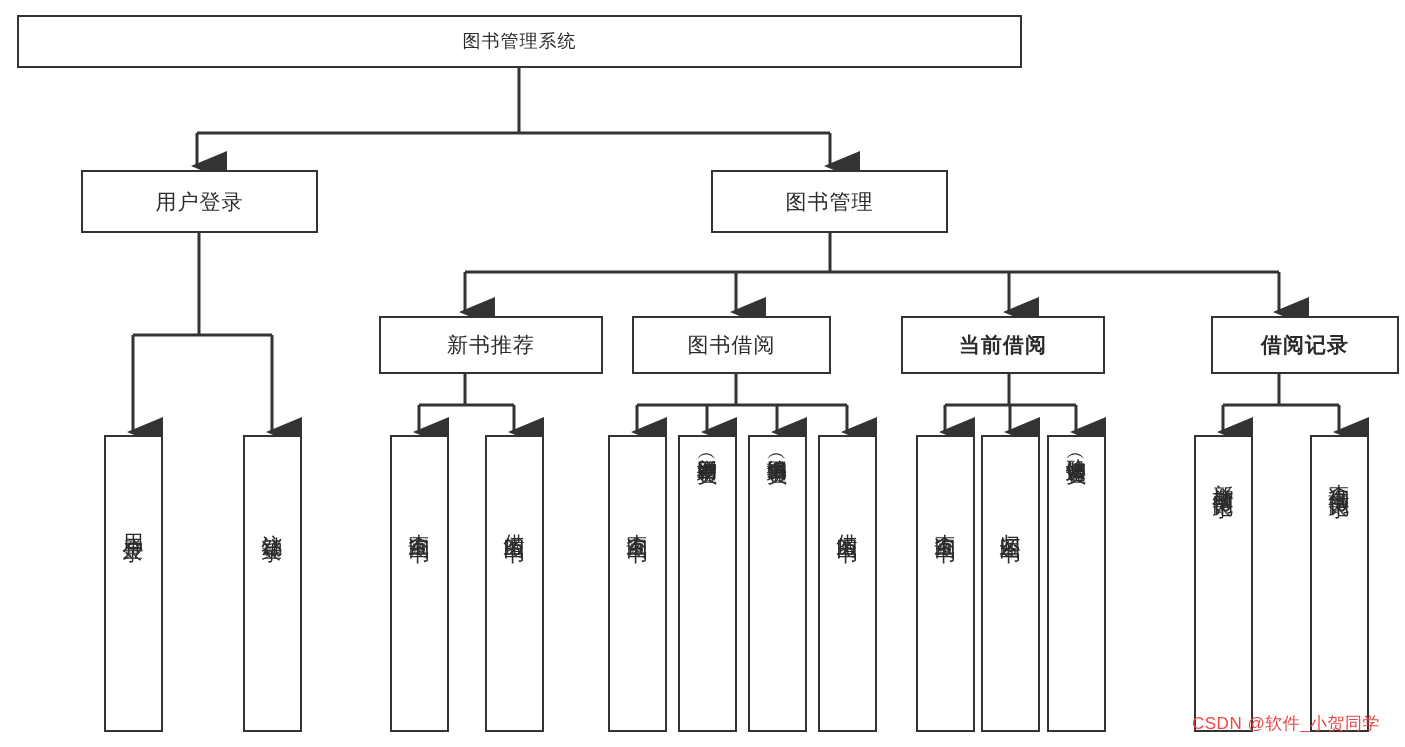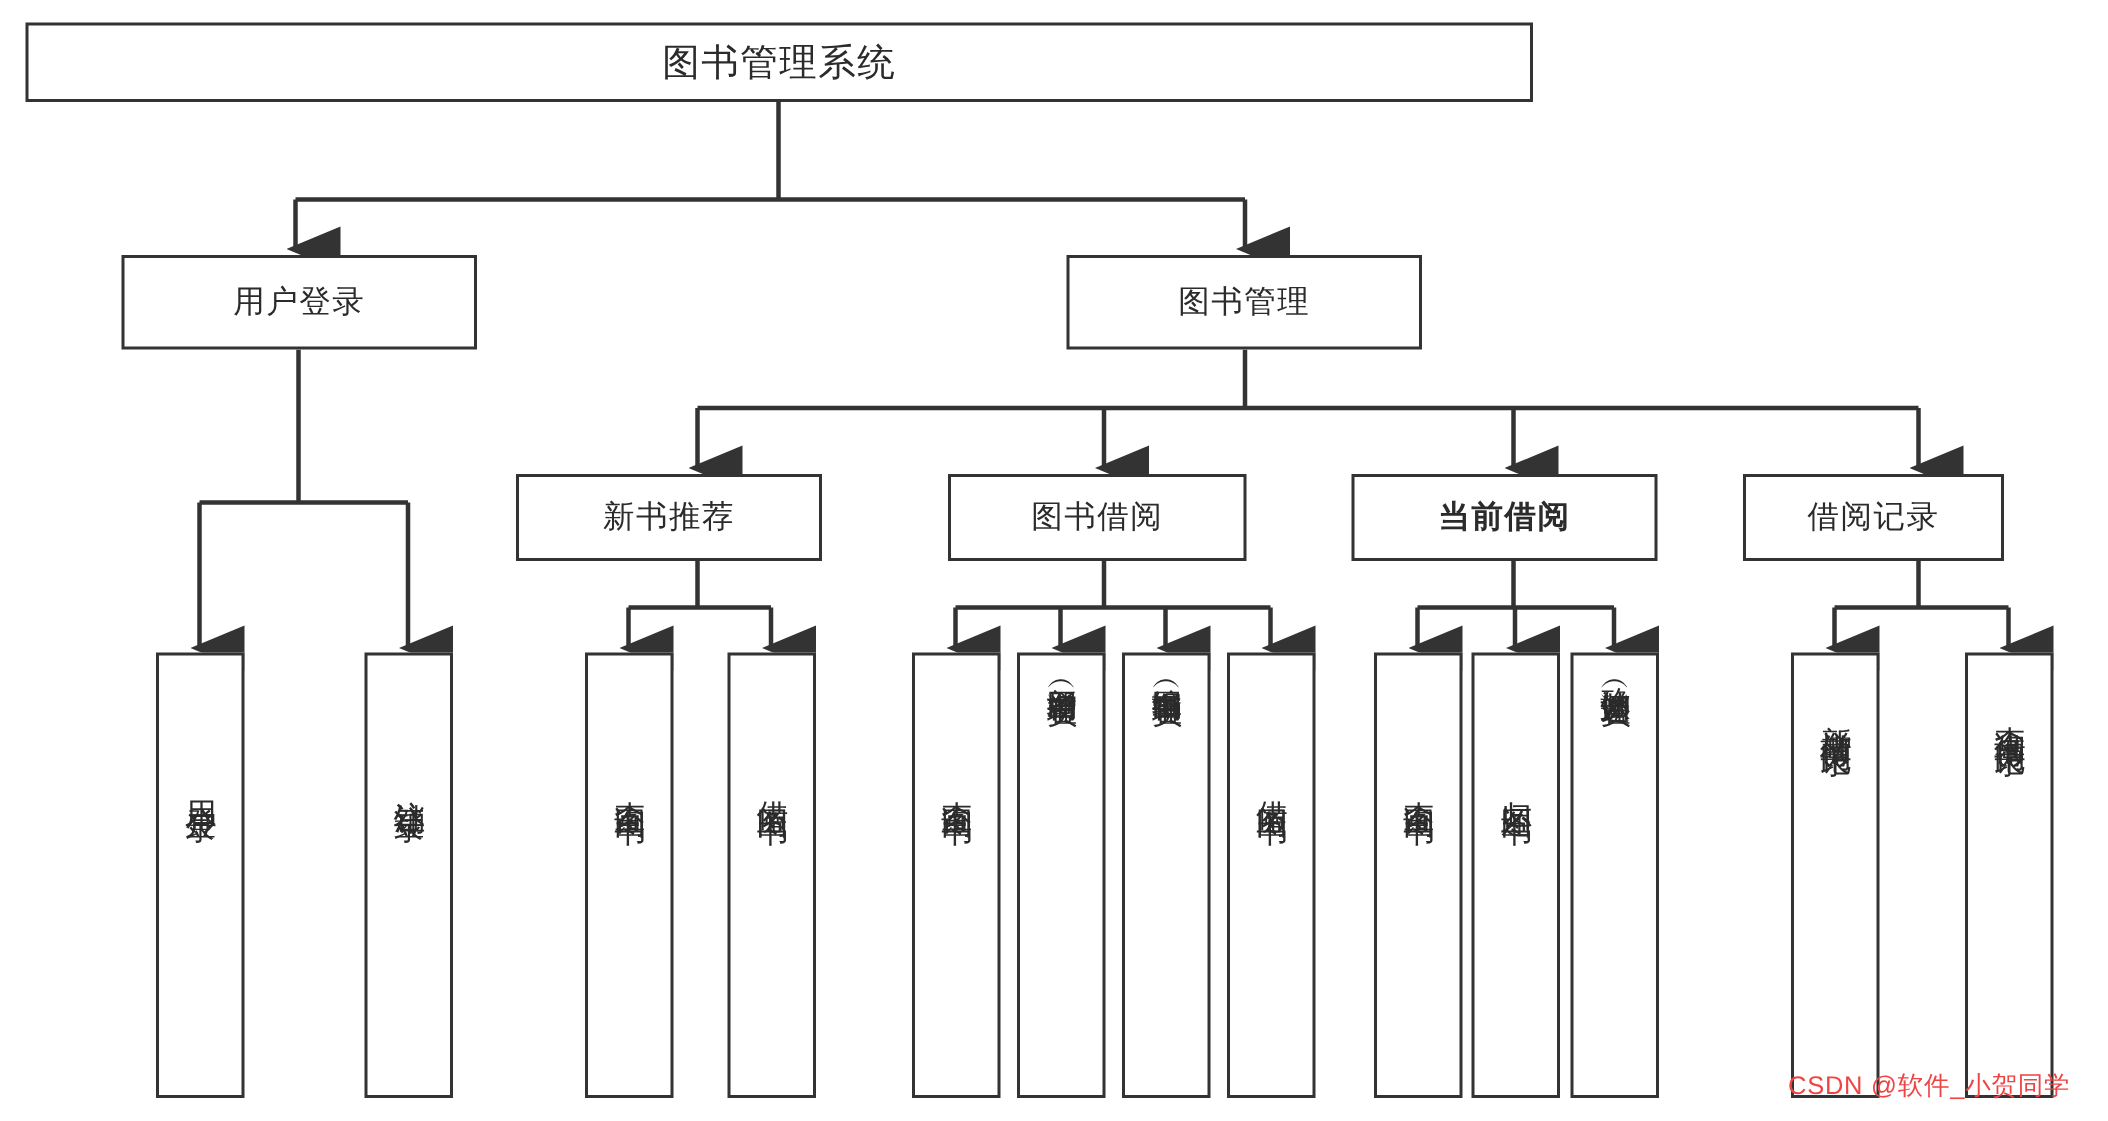--- a/index.html
+++ b/index.html
@@ -18,21 +18,21 @@
     display:flex;
     align-items:center;
     justify-content:center;
     color:#2b2b2b;
     line-height:1.12;
   }
   .node .lbl{display:block;text-align:center;}
 
   
   .node.h .lbl{font-size:21px;letter-spacing:1px;white-space:nowrap;}
-  .node.root .lbl{font-size:25px;letter-spacing:1px;text-align:right;}
+  .node.root .lbl{font-size:18px;letter-spacing:1px;text-align:right;}
 
   
   .node.v{padding-top:6px;align-items:flex-start;}
   .node.v .lbl{
     writing-mode:vertical-rl;
     text-orientation:upright;
     font-size:21px;
     letter-spacing:3px;
     line-height:1;
     white-space:nowrap;
@@ -109,30 +109,30 @@
     <span class="lbl">图书管理系统</span>
   </div>
 
   <div class="node h" style="left:81px;top:170px;width:237px;height:63px;">
     <span class="lbl">用户登录</span>
   </div>
   <div class="node h" style="left:711px;top:170px;width:237px;height:63px;align-items:center;">
     <span class="lbl">图书管理</span>
   </div>
 
-  <div class="node h" style="left:344px;top:316px;width:204px;height:58px;">
+  <div class="node h" style="left:379px;top:316px;width:224px;height:58px;">
     <span class="lbl">新书推荐</span>
   </div>
   <div class="node h" style="left:632px;top:316px;width:199px;height:58px;">
     <span class="lbl">图书借阅</span>
   </div>
   <div class="node h" style="left:901px;top:316px;width:204px;height:58px;font-weight:bold;">
     <span class="lbl">当前借阅</span>
   </div>
-  <div class="node h" style="left:1162px;top:316px;width:174px;height:58px;">
+  <div class="node h" style="left:1211px;top:316px;width:188px;height:58px;font-weight:bold;">
     <span class="lbl">借阅记录</span>
   </div>
 
   <div class="node v" style="left:104px;top:435px;width:59px;height:297px;padding-top:80px;">
     <span class="lbl">用户登录</span>
   </div>
   <div class="node v" style="left:243px;top:435px;width:59px;height:297px;padding-top:80px;">
     <span class="lbl">注销登录</span>
   </div>
 

